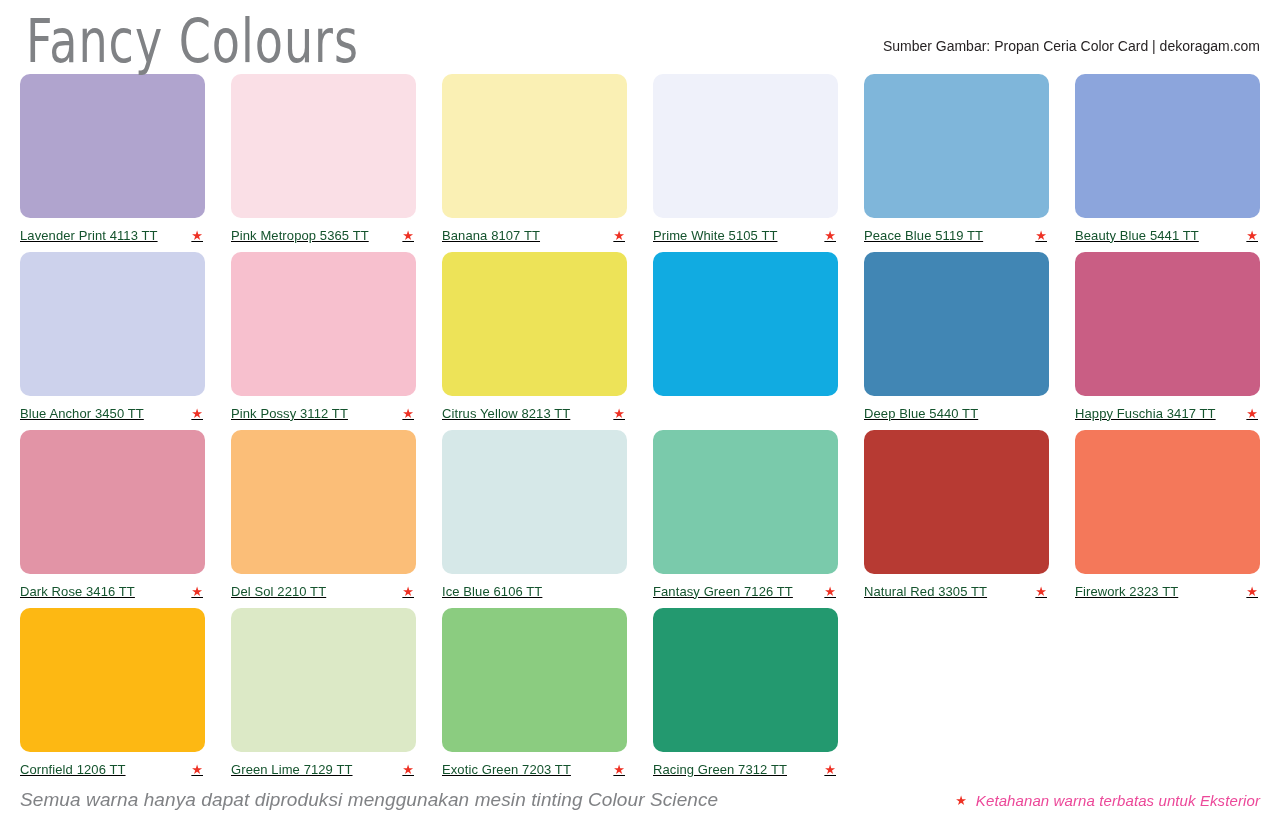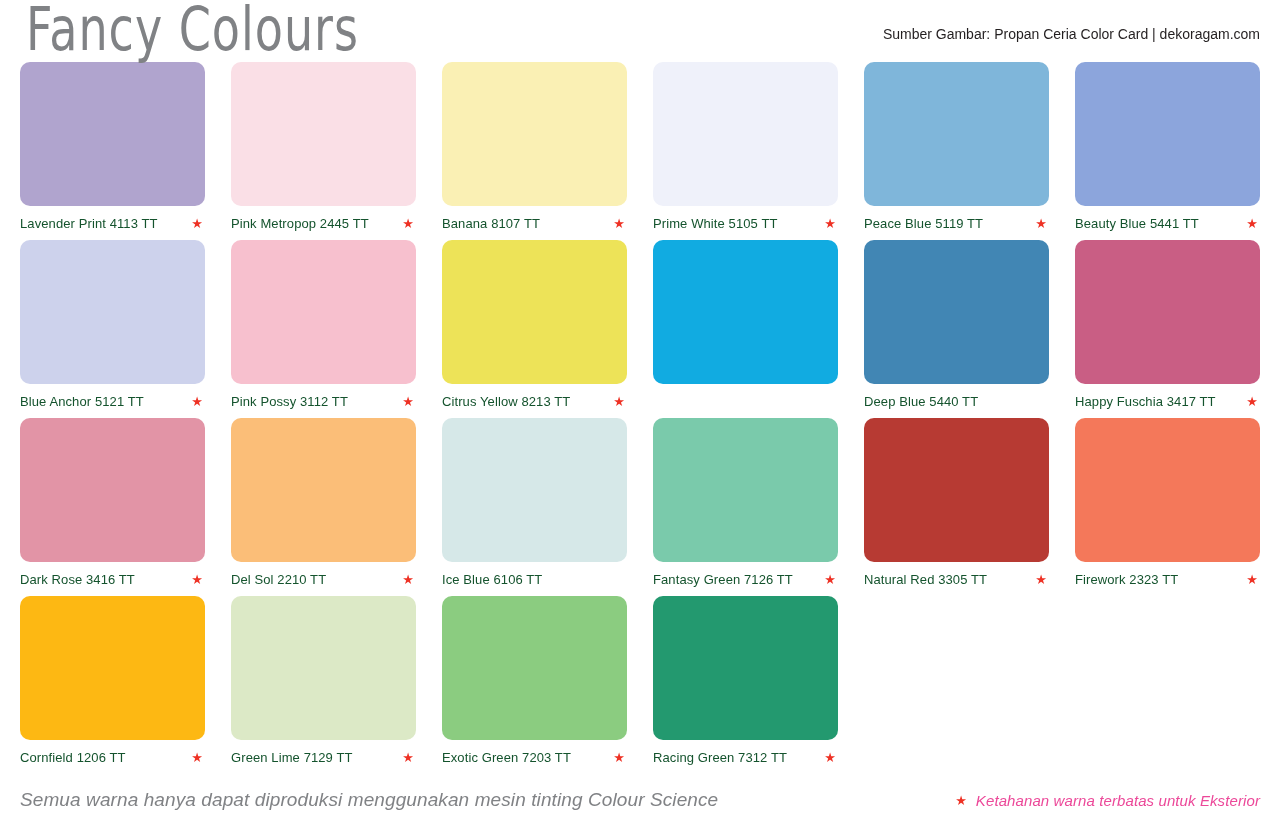--- a/index.html
+++ b/index.html
@@ -13,21 +13,22 @@
     font-family: "Liberation Sans", sans-serif;
     overflow: hidden;
     position: relative;
   }
 
   .page {
     position: relative;
     width: 1280px;
     height: 821px;
     box-sizing: border-box;
-    padding: 0 20px;
+    padding: 12px 20px;
+    text-decoration: underline;
   }
 
   
   .header {
     position: relative;
     height: 62px;
   }
   .title {
     position: absolute;
     left: 6px;
@@ -134,21 +135,21 @@
       <div class="cell">
         <div class="swatch" style="background: rgb(176, 164, 206);"></div>
         <div class="caption">
           <span class="caption-label">Lavender Print 4113 TT</span>
           <span class="star">★</span>
         </div>
       </div>
       <div class="cell">
         <div class="swatch" style="background: rgb(250, 223, 230);"></div>
         <div class="caption">
-          <span class="caption-label">Pink Metropop 2445 TT</span>
+          <span class="caption-label">Pink Metropop 5365 TT</span>
           <span class="star">★</span>
         </div>
       </div>
       <div class="cell">
         <div class="swatch" style="background: rgb(250, 240, 180);"></div>
         <div class="caption">
           <span class="caption-label">Banana 8107 TT</span>
           <span class="star">★</span>
         </div>
       </div>
@@ -169,21 +170,21 @@
       <div class="cell">
         <div class="swatch" style="background: rgb(140, 165, 220);"></div>
         <div class="caption">
           <span class="caption-label">Beauty Blue 5441 TT</span>
           <span class="star">★</span>
         </div>
       </div>
       <div class="cell">
         <div class="swatch" style="background: rgb(205, 210, 236);"></div>
         <div class="caption">
-          <span class="caption-label">Blue Anchor 5121 TT</span>
+          <span class="caption-label">Blue Anchor 3450 TT</span>
           <span class="star">★</span>
         </div>
       </div>
       <div class="cell">
         <div class="swatch" style="background: rgb(247, 192, 206);"></div>
         <div class="caption">
           <span class="caption-label">Pink Possy 3112 TT</span>
           <span class="star">★</span>
         </div>
       </div>

